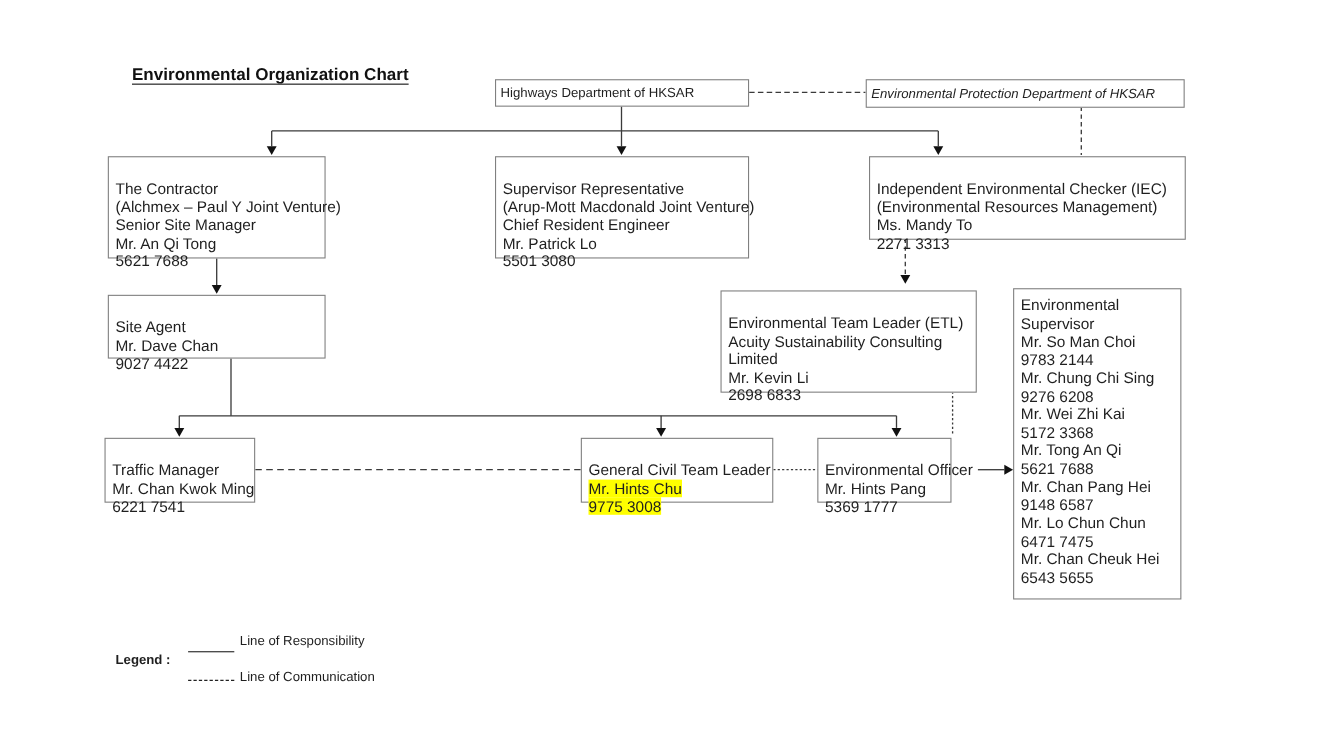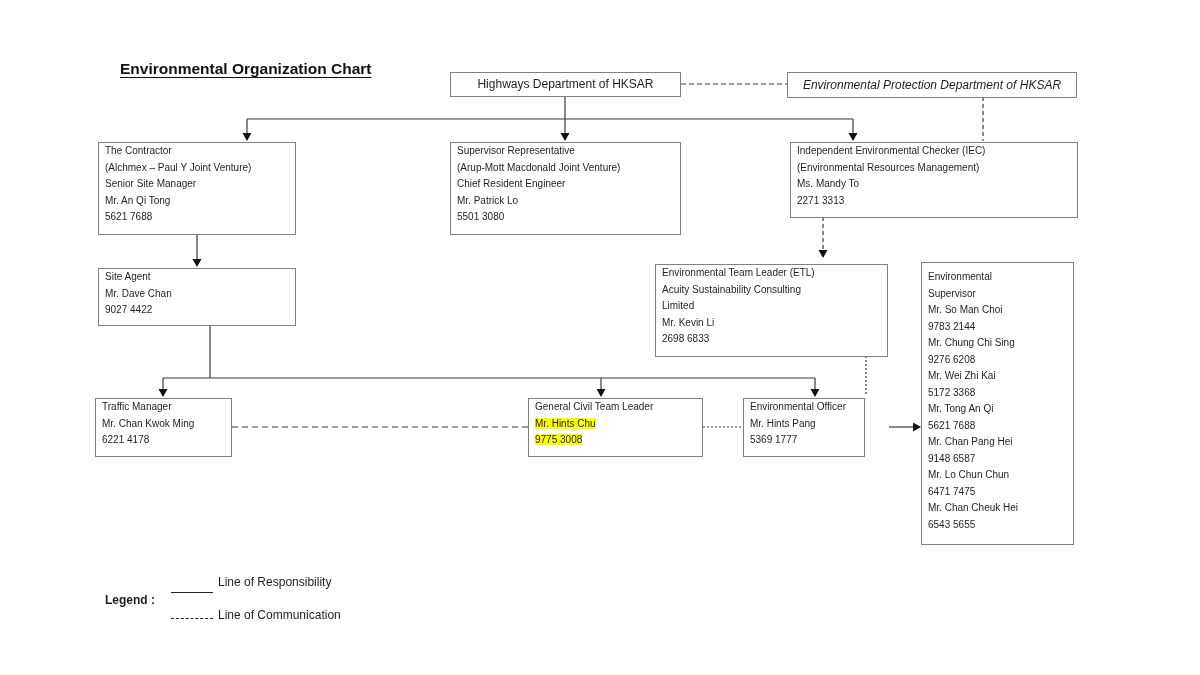--- a/index.html
+++ b/index.html
@@ -31,31 +31,30 @@
     text-decoration: underline;
     text-underline-offset: 3px;
     z-index: 2;
     margin-left: 28px;
   }
   .node {
     position: absolute;
     box-sizing: border-box;
     border: 1px solid #808080;
     background: #ffffff;
-    padding: 0 6px 2px 6px;
-    font-size: 10px;
+    padding: 20px 6px 2px 6px;
+    font-size: 14px;
     line-height: 16.5px;
     z-index: 2;
   }
   .node .box-line { white-space: nowrap; }
   .node--center {
     display: flex;
     align-items: center;
     justify-content: center;
-    text-align: center;
     padding: 0 4px;
     font-size: 12px;
   }
   .node--center .node-lines { width: 100%; }
   .hl { background: #ffff00; }
   .legend-label {
     position: absolute;
     left: 105px; top: 577px;
     font-size: 12px;
     font-weight: bold;
@@ -206,21 +205,21 @@
         <div class="box-line"><span>6471 7475</span></div>
         <div class="box-line"><span>Mr. Chan Cheuk Hei</span></div>
         <div class="box-line"><span>6543 5655</span></div>
       </div>
   </div>
 
   <div class="node" style="left:95px; top:398px; width:137px; height:59px;">
     <div class="node-lines">
         <div class="box-line"><span>Traffic Manager</span></div>
         <div class="box-line"><span>Mr. Chan Kwok Ming</span></div>
-        <div class="box-line"><span>6221 4178</span></div>
+        <div class="box-line"><span>6221 7541</span></div>
       </div>
   </div>
 
   <div class="node" style="left:528px; top:398px; width:175px; height:59px;">
     <div class="node-lines">
         <div class="box-line"><span>General Civil Team Leader</span></div>
         <div class="box-line"><span class="hl">Mr. Hints Chu</span></div>
         <div class="box-line"><span class="hl">9775 3008</span></div>
       </div>
   </div>

